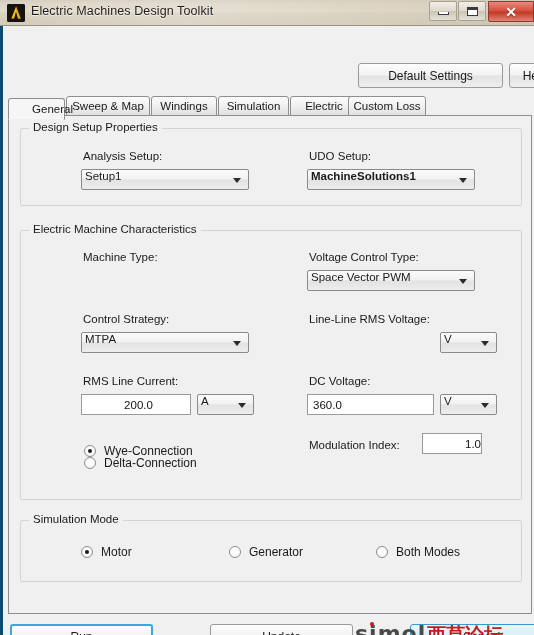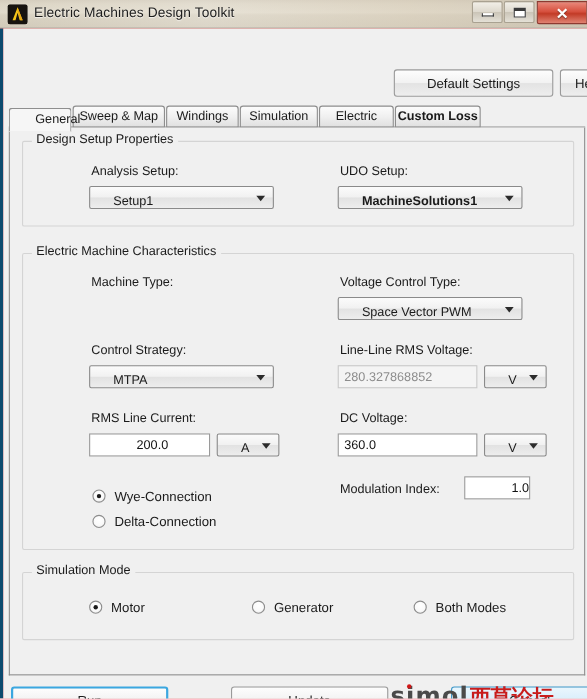--- a/index.html
+++ b/index.html
@@ -163,22 +163,22 @@
     font-size: 11.5px; color: #1a1a1a;
     white-space: nowrap;
   }
   .combo {
     position: absolute;
     height: 21px;
     border: 1px solid #8a8a8a;
     border-radius: 2px;
     background: linear-gradient(to bottom, #fbfbfb 0%, #f1f1f1 48%, #e2e2e2 52%, #ededed 100%);
     font-size: 11.5px; color: #1a1a1a;
-    display: flex; align-items: flex-end;
-    padding-left: 21px;
+    display: flex; align-items: flex-start;
+    padding-left: 3px;
     cursor: default;
   }
   .combo .arrow {
     position: absolute; right: 7px; top: 50%;
     margin-top: -2px;
     width: 0; height: 0;
     border-left: 4.5px solid transparent;
     border-right: 4.5px solid transparent;
     border-top: 5px solid #2b2b2b;
   }
@@ -301,21 +301,21 @@
     <div class="btn btn-default-settings">Default Settings</div>
     <div class="btn btn-help">Help</div>
 
     <div class="tabstrip">
       <div class="tabline"></div>
       <div class="tab active" style="left:0px; width:57px;">General</div>
       <div class="tab" style="left:58px; width:84px;">Sweep &amp; Map</div>
       <div class="tab" style="left:143px; width:66px;">Windings</div>
       <div class="tab" style="left:210px; width:71px;">Simulation</div>
       <div class="tab" style="left:282px; width:68px;">Electric</div>
-      <div class="tab" style="left:351px; width:78px;font-weight:bold;">Custom Loss</div>
+      <div class="tab" style="left:340px; width:78px;">Custom Loss</div>
     </div>
 
     <div class="panel">
 
       <div class="group grp-design">
         <div class="group-title">Design Setup Properties</div>
 
         <div class="lbl" style="left:62px; top:21px;">Analysis Setup:</div>
         <div class="combo" style="left:60px; top:40px; width:168px;">
           <span>Setup1</span>
@@ -340,23 +340,20 @@
           <span class="arrow"></span>
         </div>
 
         <div class="lbl" style="left:62px; top:82px;">Control Strategy:</div>
         <div class="combo" style="left:60px; top:101px; width:168px;">
           <span>MTPA</span>
           <span class="arrow"></span>
         </div>
 
         <div class="lbl" style="left:288px; top:82px;">Line-Line RMS Voltage:</div>
-        <div class="txt disabled" style="left:286px; top:101px; width:127px;">
-          <span>280.327868852</span>
-        </div>
         <div class="combo" style="left:419px; top:101px; width:57px;">
           <span>V</span>
           <span class="arrow"></span>
         </div>
 
         <div class="lbl" style="left:62px; top:144px;">RMS Line Current:</div>
         <div class="txt" style="left:60px; top:163px; width:110px;justify-content:center;">
           <span>200.0</span>
         </div>
         <div class="combo" style="left:176px; top:163px; width:57px;">
@@ -370,21 +367,21 @@
         </div>
         <div class="combo" style="left:419px; top:163px; width:57px;">
           <span>V</span>
           <span class="arrow"></span>
         </div>
 
         <div class="radio-row" style="left:63px; top:213px;">
           <span class="radio checked"></span>
           <span class="radio-label">Wye-Connection</span>
         </div>
-        <div class="radio-row" style="left:63px; top:236px;justify-content:center;">
+        <div class="radio-row" style="left:63px; top:225px;justify-content:center;">
           <span class="radio"></span>
           <span class="radio-label">Delta-Connection</span>
         </div>
 
         <div class="lbl" style="left:288px; top:208px;">Modulation Index:</div>
         <div class="txt" style="left:401px; top:202px; width:60px;justify-content:flex-end;">
           <span>1.0</span>
         </div>
       </div>
 

